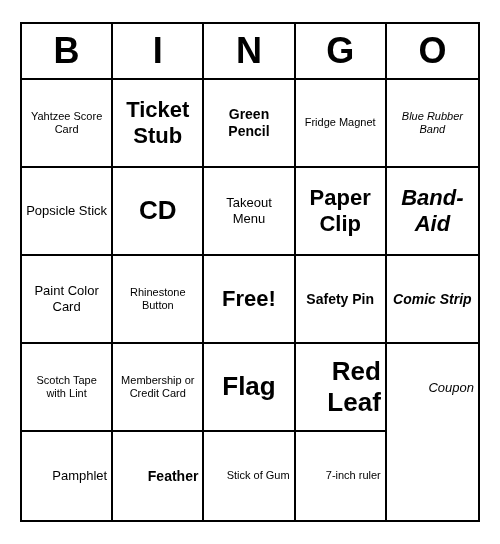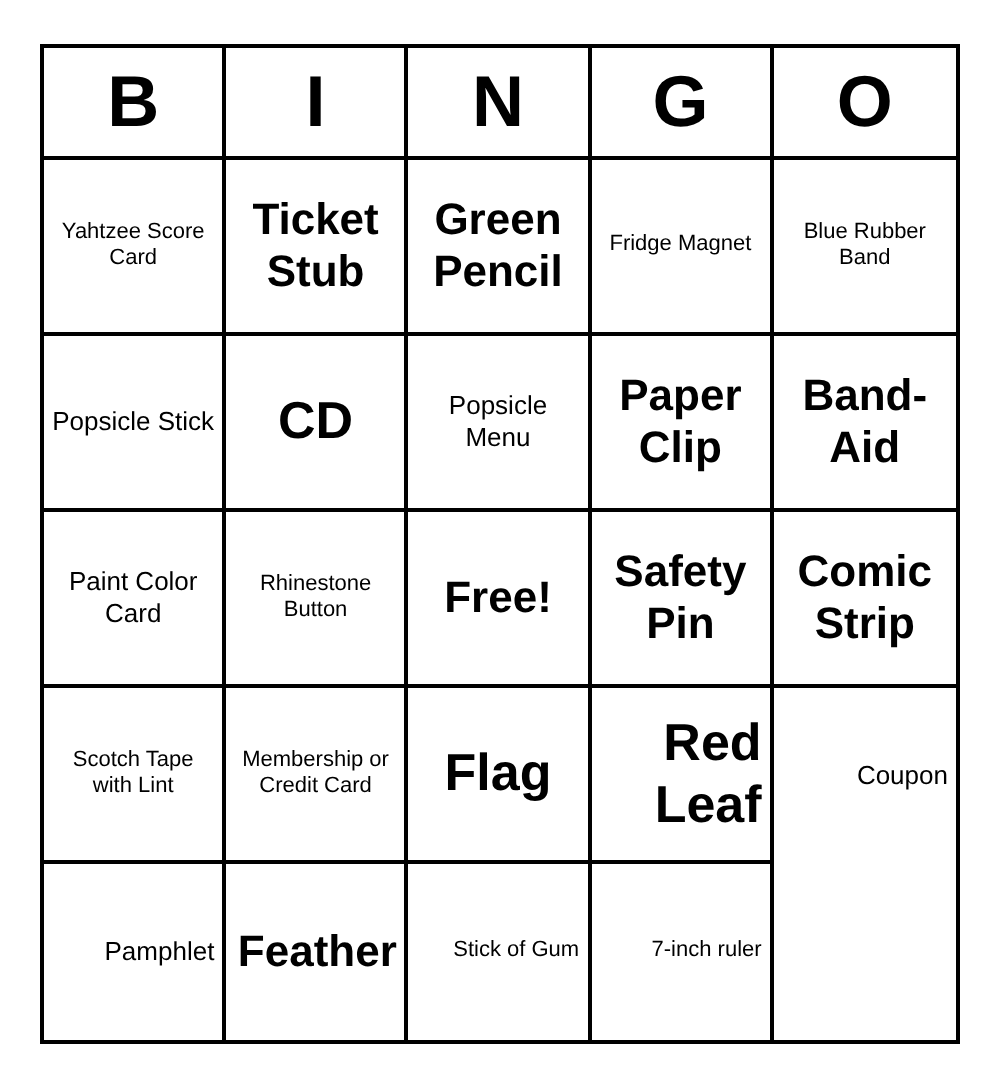--- a/index.html
+++ b/index.html
@@ -52,20 +52,21 @@
       border-bottom: 2px solid #000;
       display: flex;
       align-items: center;
       justify-content: center;
       text-align: center;
       padding: 4px;
     }
 
     .bingo-cell:nth-child(5n) {
       border-right: none;
+      font-style: italic;
     }
 
     .bingo-cell:nth-last-child(-n+5) {
       border-bottom: none;
       justify-content: flex-end;
     }
 
     .cell-text {
       font-size: 13px;
       line-height: 1.2;
@@ -76,21 +77,21 @@
       font-weight: bold;
     }
 
     .cell-text.xlarge {
       font-size: 26px;
       font-weight: bold;
       text-align: right;
     }
 
     .cell-text.medium {
-      font-size: 22px;
+      font-size: 14px;
       font-weight: bold;
     }
 
     .cell-text.small {
       font-size: 11px;
     }
   </style>
 </head>
 <body>
 
@@ -118,21 +119,21 @@
       <div class="bingo-cell">
         <span class="cell-text small">Blue Rubber Band</span>
       </div>
       <div class="bingo-cell">
         <span class="cell-text">Popsicle Stick</span>
       </div>
       <div class="bingo-cell">
         <span class="cell-text xlarge">CD</span>
       </div>
       <div class="bingo-cell">
-        <span class="cell-text">Popsicle Menu</span>
+        <span class="cell-text">Takeout Menu</span>
       </div>
       <div class="bingo-cell">
         <span class="cell-text large">Paper Clip</span>
       </div>
       <div class="bingo-cell">
         <span class="cell-text large">Band-Aid</span>
       </div>
       <div class="bingo-cell">
         <span class="cell-text">Paint Color Card</span>
       </div>

